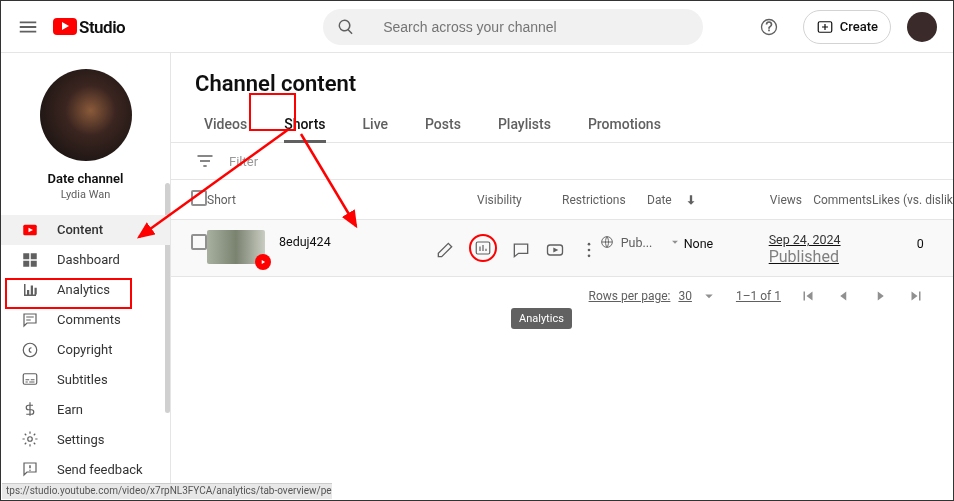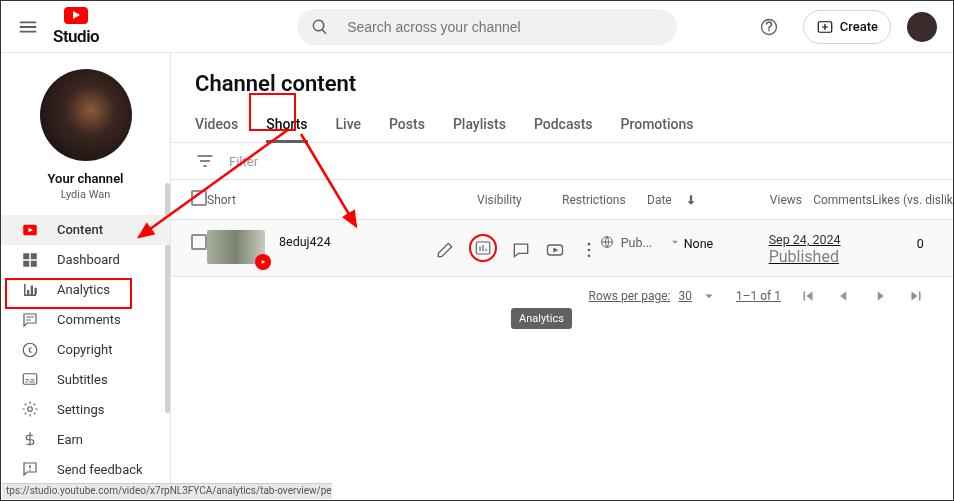--- a/index.html
+++ b/index.html
@@ -18,38 +18,38 @@
   
   .header {
     height: 52px;
     display: flex;
     align-items: center;
     padding: 0 16px;
     border-bottom: 1px solid #e5e5e5;
     gap: 14px;
   }
   .hamburger { width: 22px; height: 22px; color:#606060; cursor:pointer; }
-  .logo { display:flex; align-items:center; gap:2px;flex-direction:column; }
+  .logo { display:flex; align-items:center; gap:2px; }
   .logo-play {
     width: 24px; height: 17px; background:#ff0000; border-radius:4px;
     position:relative;
   }
   .logo-play::after{
     content:''; position:absolute; left:9px; top:4px;
     border-left:7px solid #fff; border-top:4.5px solid transparent; border-bottom:4.5px solid transparent;
   }
   .logo-text { font-weight:600; font-size:17px; letter-spacing:-0.5px; }
   .spacer { flex: 0 0 170px; }
   .search {
     flex: 0 0 380px;
     height: 36px;
     background: #f1f1f1;
     border-radius: 20px;
     display:flex; align-items:center;
-    padding: 0 14px; gap:16px;
+    padding: 0 14px; gap:26px;
     color:#606060;
   }
   .search input {
     border:none; background:transparent; outline:none;
     font-size:14px; flex:1; color:#606060;
   }
   .header-right { margin-left:auto; display:flex; align-items:center; gap:16px; }
   .icon-btn-circle {
     width:36px; height:36px; border-radius:50%; display:flex; align-items:center; justify-content:center;
     color:#606060;
@@ -96,21 +96,21 @@
     width:127px; height:31px; border:2px solid #ff0000;
   }
 
   
   .main { flex:1; overflow:auto; position:relative;}
   .page-title { font-size:22px; font-weight:600; padding: 18px 24px 10px; }
   .tabs {
     display:flex; gap:28px; padding: 0 24px; border-bottom:1px solid #e5e5e5;
     font-size:14px; font-weight:500; color:#606060;
   }
-  .tab { padding: 10px 0; cursor:pointer; position:relative;}
+  .tab { padding: 10px 0; cursor:pointer; position:relative;margin-left:9px;}
   .tab.active { color:#0f0f0f; }
   .tab.active::after{
     content:''; position:absolute; left:0; right:0; bottom:-1px; height:3px; background:#606060;
   }
   .tab-shorts-box {
     position:absolute; border:2px solid #ff0000;
     left:248px; top:92px; width:47px; height:38px;
   }
 
   .filter-row {
@@ -223,21 +223,21 @@
     <div class="avatar-hdr"></div>
   </div>
 </div>
 
 <div class="body-wrap">
 
   <div class="sidebar">
     <div class="sidebar-scroll-indicator"></div>
     <div class="channel-block">
       <div class="channel-avatar"></div>
-      <div class="channel-title">Your channel</div>
+      <div class="channel-title">Date channel</div>
       <div class="channel-sub">Lydia Wan</div>
     </div>
 
     <div class="nav-item active">
       <svg class="ic" viewBox="0 0 24 24">
           <rect x="3" y="5" width="18" height="14" rx="2" fill="currentColor"></rect>
           <path fill="#fff" d="M10 9l6 3-6 3V9z"></path>
         </svg>
       <span>Content</span>
     </div>
@@ -269,30 +269,30 @@
     </div>
     <div class="nav-item">
       <svg class="ic" viewBox="0 0 24 24">
           <rect x="3" y="5" width="18" height="14" rx="2" fill="none" stroke="currentColor" stroke-width="1.6"></rect>
           <path stroke="currentColor" stroke-width="1.6" d="M6 13h5M13 13h5M6 16h3M11 16h7"></path>
         </svg>
       <span>Subtitles</span>
     </div>
     <div class="nav-item">
       <svg class="ic" viewBox="0 0 24 24">
+          <path fill="none" stroke="currentColor" stroke-width="1.6" d="M12 3v18M16 7H10a3 3 0 000 6h4a3 3 0 010 6H7"></path>
+        </svg>
+      <span>Earn</span>
+    </div>
+    <div class="nav-item">
+      <svg class="ic" viewBox="0 0 24 24">
           <circle cx="12" cy="12" r="3" fill="none" stroke="currentColor" stroke-width="1.6"></circle>
           <path fill="none" stroke="currentColor" stroke-width="1.6" d="M12 2v3m0 14v3M2 12h3m14 0h3M5 5l2 2m10 10l2 2M5 19l2-2m10-10l2-2"></path>
         </svg>
       <span>Settings</span>
-    </div>
-    <div class="nav-item">
-      <svg class="ic" viewBox="0 0 24 24">
-          <path fill="none" stroke="currentColor" stroke-width="1.6" d="M12 3v18M16 7H10a3 3 0 000 6h4a3 3 0 010 6H7"></path>
-        </svg>
-      <span>Earn</span>
     </div>
     <div class="nav-item">
       <svg class="ic" viewBox="0 0 24 24">
           <path fill="none" stroke="currentColor" stroke-width="1.6" d="M4 4h16v12H8l-4 4V4z"></path>
           <path stroke="currentColor" stroke-width="2" d="M12 7v4"></path>
           <circle cx="12" cy="13.5" r="1" fill="currentColor"></circle>
         </svg>
       <span>Send feedback</span>
     </div>
 
@@ -301,21 +301,20 @@
 
   <div class="main">
     <div class="page-title">Channel content</div>
 
     <div class="tabs">
       <div class="tab">Videos</div>
       <div class="tab active">Shorts</div>
       <div class="tab">Live</div>
       <div class="tab">Posts</div>
       <div class="tab">Playlists</div>
-      <div class="tab">Podcasts</div>
       <div class="tab">Promotions</div>
     </div>
 
     <div class="filter-row">
       <svg class="ic" viewBox="0 0 24 24">
           <path stroke="currentColor" stroke-width="1.6" d="M3 6h18M6 12h12M10 18h4"></path>
         </svg>
       <span style="color:#999;">Filter</span>
     </div>
 

